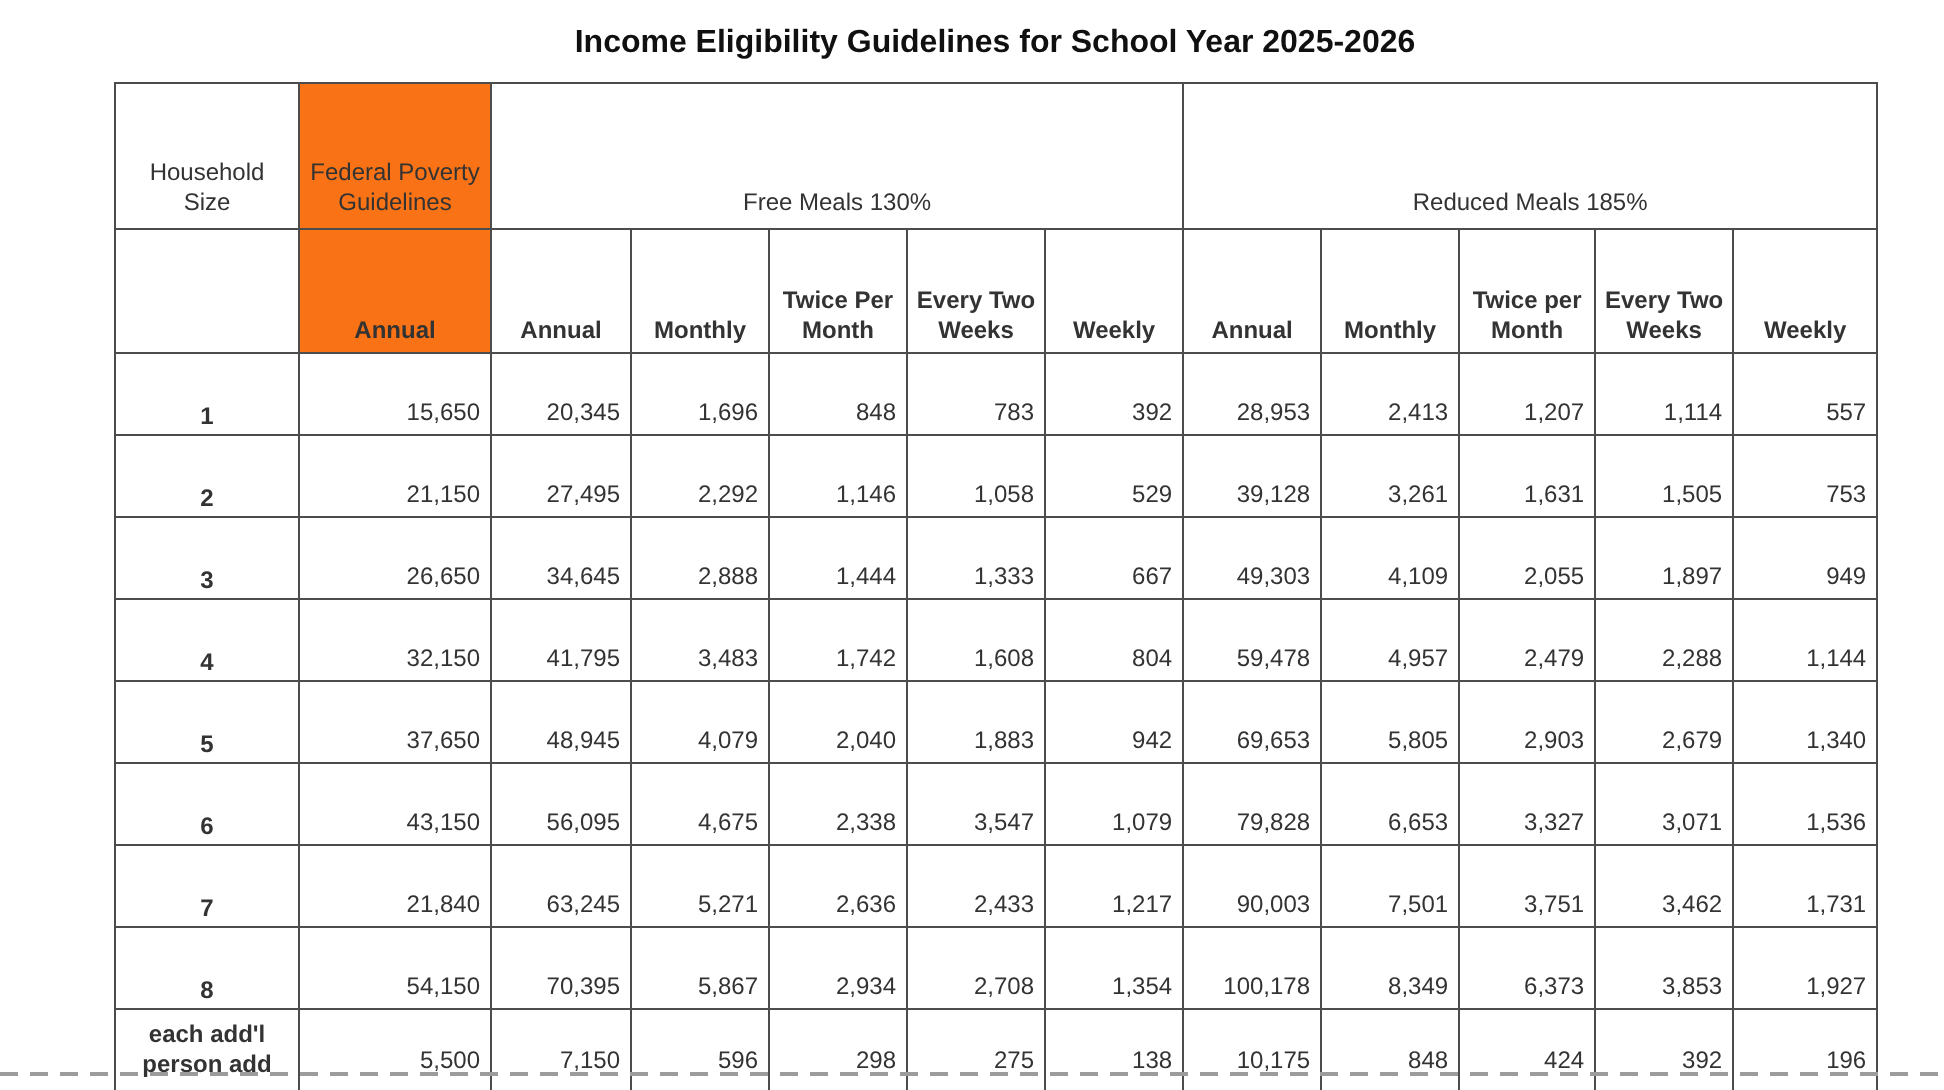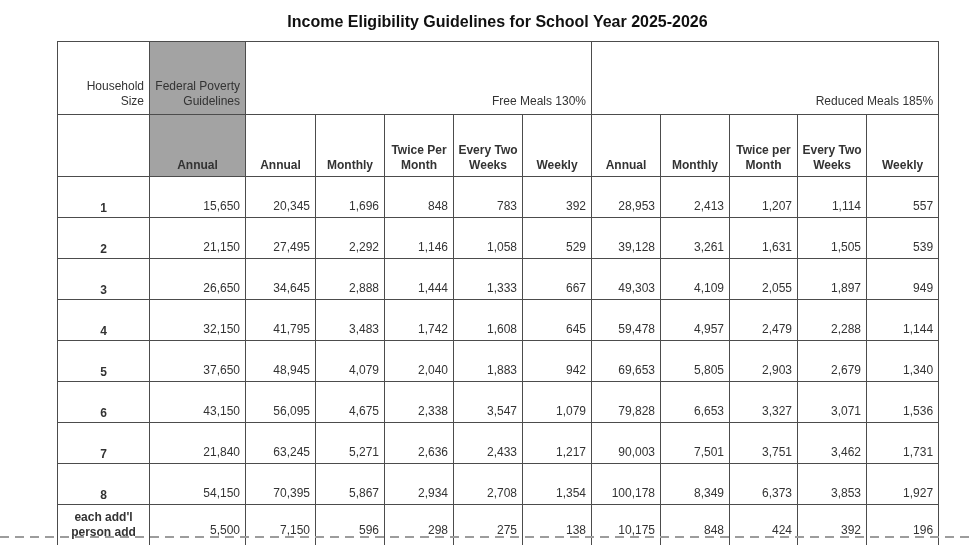--- a/index.html
+++ b/index.html
@@ -34,22 +34,22 @@
     border: 1.5px solid #4c4c4c;
     overflow: hidden;
     font-size: 12px;
     color: #333333;
     vertical-align: bottom;
   }
   tr.r-h1 { height: 73px; }
   tr.r-h2 { height: 62px; }
   tbody tr { height: 41px; }
   tbody tr.addl { height: 45px; }
-  .gray { background: #a3a3a3; }
-  .h1 { text-align: right; padding: 0 5px 4px; line-height: 1.3; }
+  .gray { background: #f97316; }
+  .h1 { text-align: center; padding: 0 5px 4px; line-height: 1.3; }
   .h2 { text-align: center; padding: 0 2px 3px; line-height: 1.25; font-weight: bold; }
   .num { text-align: right; padding: 0 5px 4px; }
   .hs  { text-align: center; font-weight: 700; font-size: 15px; padding: 0 2px 2px; }
   tr.addl .num { padding-bottom: 12px; }
   .addl-label { font-size: 12px; line-height: 1.2; padding-bottom: 10px; }
   .page-break {
     position: absolute;
     left: 0;
     top: 536px;
     width: 972px;
@@ -122,21 +122,21 @@
           <td class="num">21,150</td>
           <td class="num">27,495</td>
           <td class="num">2,292</td>
           <td class="num">1,146</td>
           <td class="num">1,058</td>
           <td class="num">529</td>
           <td class="num">39,128</td>
           <td class="num">3,261</td>
           <td class="num">1,631</td>
           <td class="num">1,505</td>
-          <td class="num">539</td>
+          <td class="num">753</td>
         </tr>
         <tr>
           <td class="hs">3</td>
           <td class="num">26,650</td>
           <td class="num">34,645</td>
           <td class="num">2,888</td>
           <td class="num">1,444</td>
           <td class="num">1,333</td>
           <td class="num">667</td>
           <td class="num">49,303</td>
@@ -145,21 +145,21 @@
           <td class="num">1,897</td>
           <td class="num">949</td>
         </tr>
         <tr>
           <td class="hs">4</td>
           <td class="num">32,150</td>
           <td class="num">41,795</td>
           <td class="num">3,483</td>
           <td class="num">1,742</td>
           <td class="num">1,608</td>
-          <td class="num">645</td>
+          <td class="num">804</td>
           <td class="num">59,478</td>
           <td class="num">4,957</td>
           <td class="num">2,479</td>
           <td class="num">2,288</td>
           <td class="num">1,144</td>
         </tr>
         <tr>
           <td class="hs">5</td>
           <td class="num">37,650</td>
           <td class="num">48,945</td>

